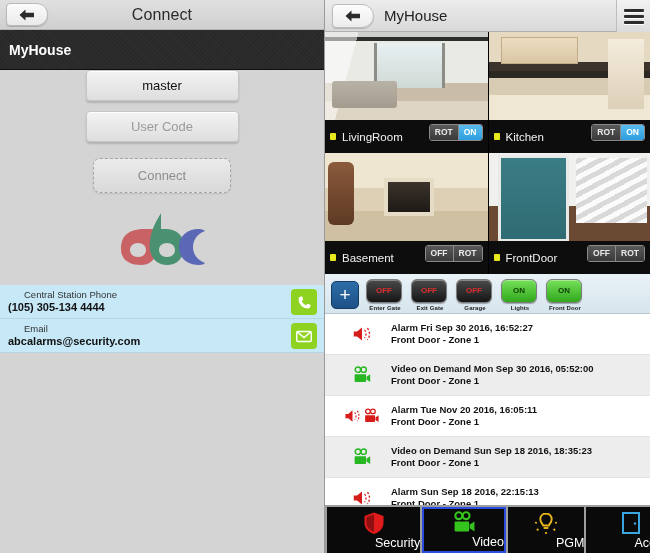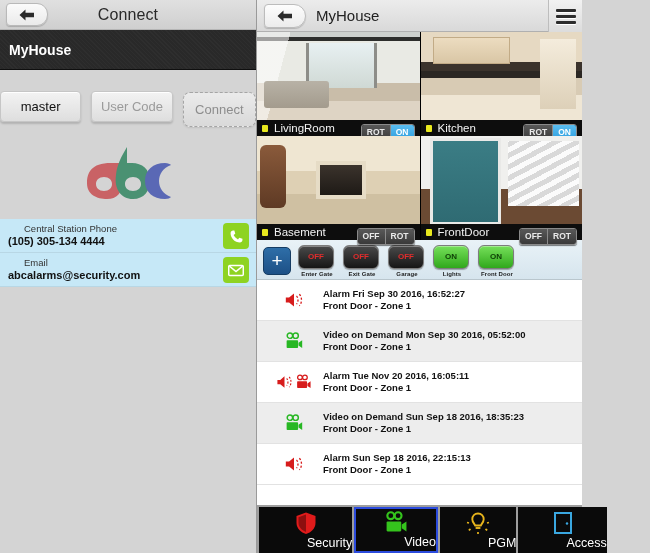--- a/index.html
+++ b/index.html
@@ -6,21 +6,21 @@
   html, body {
     width: 650px; height: 553px;
     font-family: "Liberation Sans", sans-serif;
     background: #d4d4d4;
     overflow: hidden;
   }
   .app { display: flex; width: 650px; height: 553px; }
 
   
   .left-panel {
-    width: 257px; height: 553px;
+    width: 332px; height: 553px;
     background: #d4d4d4;
     position: relative;
     display: flex; flex-direction: column;
     border-right: 1px solid #9a9a9a;
   }
   .l-titlebar {
     height: 30px;
     background: linear-gradient(#e0e0e0, #cfcfcf);
     display: flex; align-items: center;
     position: relative;
@@ -44,22 +44,22 @@
     height: 40px;
     background: #292929;
     background-image: repeating-linear-gradient(45deg, rgba(255,255,255,.025) 0 1px, transparent 1px 3px);
     display: flex; align-items: center;
     border-bottom: 1px solid #0f0f0f;
   }
   .l-header-text {
     color: #fff; font-size: 14px; font-weight: bold; margin-left: 9px;
   }
   .l-form {
-    padding-top: 16px;
-    display: flex; flex-direction: row; align-items: center;
+    padding-top: 0;
+    display: flex; flex-direction: column; align-items: center;
     gap: 10px;
   }
   .field {
     width: 153px; height: 31px;
     background: linear-gradient(#f3f3f3, #dedede);
     border: 1px solid #c6c6c6;
     border-radius: 4px;
     display: flex; align-items: center; justify-content: center;
     font-size: 13px; color: #111;
     box-shadow: 0 2px 2px rgba(0,0,0,.16), inset 0 1px 0 #fff;
@@ -184,21 +184,21 @@
   .ph-frontdoor::before {
     content:""; position:absolute; left:6%; top:2%; width:40%; height:92%;
     background: linear-gradient(#3b7d85, #2f6b73); border:3px solid #e9e9e7;
   }
   .ph-frontdoor::after {
     content:""; position:absolute; right:2%; top:6%; width:44%; height:74%;
     background: repeating-linear-gradient(-28deg, #fbfbfb 0 5px, #d9d9d9 5px 10px);
   }
 
   .cam-bar {
-    height: 16px; background: #0d0d0d;
+    height: 33px; background: #0d0d0d;
     display: flex; align-items: center; padding: 0 5px;
     position: relative;
   }
   .cam-led {
     width: 6px; height: 7px; background: #e8e81e; border-radius: 1px;
     margin-right: 6px; flex: none;
   }
   .cam-name { color: #f2f2f2; font-size: 11.5px; white-space: nowrap; }
   .seg {
     position: absolute; right: 5px; top: 4px;

